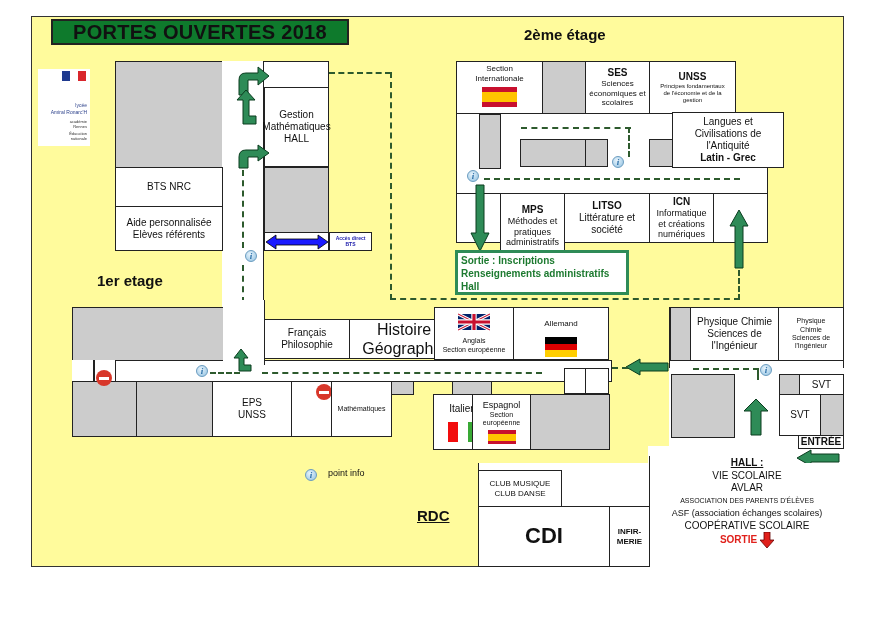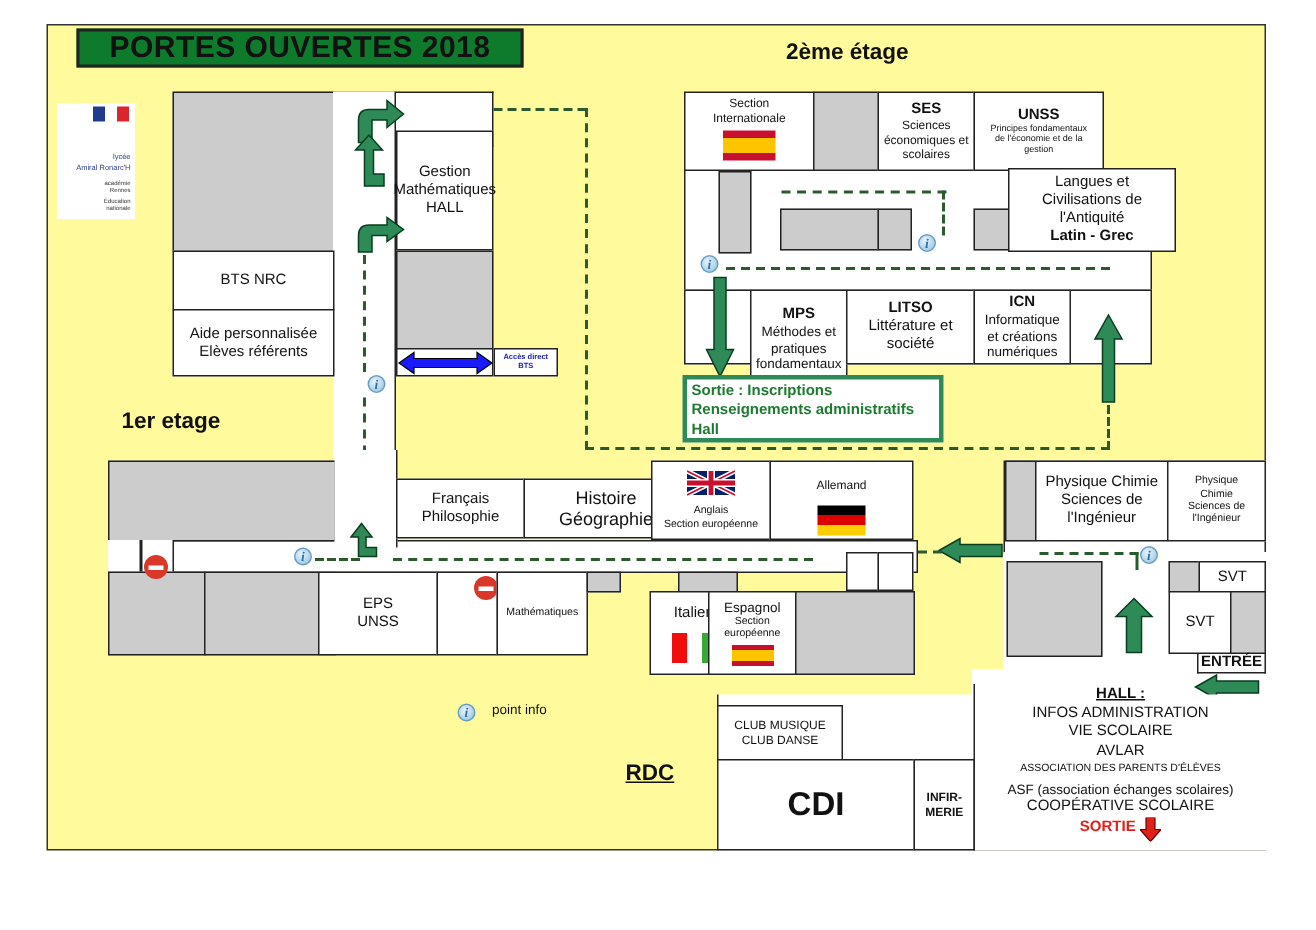--- a/index.html
+++ b/index.html
@@ -73,21 +73,21 @@
   <path d="M3,23 L3,12 Q3,5 10,5 L22,5 L22,0 L33,8 L22,16 L22,12 L12,12 L12,23 Z" fill="#2e8b57" stroke="#0a3d1f" stroke-width="1"></path>
 </svg>
 <div class="dash-v" style="left:242px;top:170px;height:78px;"></div>
 <div class="dash-v" style="left:242px;top:265px;height:70px;"></div>
 <div class="info" style="left:245px;top:250px;">i</div>
 <div class="dash-h" style="left:329px;top:72px;width:62px;"></div>
 <div class="dash-v" style="left:390px;top:72px;height:228px;"></div>
 <div class="dash-h" style="left:390px;top:298px;width:350px;"></div>
 <div class="dash-v" style="left:738px;top:270px;height:30px;"></div>
 
-<div class="floor-label" style="left:81px;top:272px;">1er etage</div>
+<div class="floor-label" style="left:97px;top:272px;">1er etage</div>
 
 <div class="floor-label" style="left:524px;top:26px;">2ème étage</div>
 <div class="white" style="left:456px;top:112px;width:312px;height:82px;border:1px solid #222;"></div>
 <div class="room" style="left:456px;top:61px;width:87px;height:53px;font-size:8px;justify-content:flex-start;padding-top:2px;">
   <div>Section</div>
   <div>Internationale</div>
   <div class="flag flag-es" style="position:relative;width:35px;height:20px;margin-top:4px;"></div>
 </div>
 <div class="grey" style="left:542px;top:61px;width:44px;height:53px;"></div>
 <div class="room" style="left:585px;top:61px;width:65px;height:53px;font-size:8px;">
@@ -116,21 +116,21 @@
 <div class="dash-v" style="left:628px;top:127px;height:30px;"></div>
 <div class="dash-h" style="left:484px;top:178px;width:256px;"></div>
 <div class="info" style="left:612px;top:156px;">i</div>
 <div class="info" style="left:467px;top:170px;">i</div>
 
 <div class="white" style="left:456px;top:193px;width:312px;height:50px;border:1px solid #222;"></div>
 <div class="room" style="left:500px;top:193px;width:65px;height:66px;font-size:9px;">
   <div class="bold" style="font-size:10px;">MPS</div>
   <div>Méthodes et</div>
   <div>pratiques</div>
-  <div>fondamentaux</div>
+  <div>administratifs</div>
 </div>
 <div class="room" style="left:564px;top:193px;width:86px;height:50px;font-size:10px;">
   <div class="bold">LITSO</div>
   <div>Littérature et</div>
   <div>société</div>
 </div>
 <div class="room" style="left:649px;top:193px;width:65px;height:50px;font-size:9px;">
   <div class="bold" style="font-size:10px;">ICN</div>
   <div>Informatique</div>
   <div>et créations</div>
@@ -154,21 +154,21 @@
 <div class="white" style="left:72px;top:360px;width:22px;height:22px;border-right:1px solid #222;"></div>
 <div class="white" style="left:94px;top:360px;width:22px;height:32px;border:1px solid #222;border-top:none;"></div>
 <div class="grey" style="left:72px;top:381px;width:65px;height:56px;"></div>
 <div class="grey" style="left:136px;top:381px;width:88px;height:56px;"></div>
 <div class="noentry" style="left:96px;top:370px;"></div>
 
 <div class="room" style="left:264px;top:319px;width:86px;height:40px;font-size:10px;">
   <div>Français</div>
   <div>Philosophie</div>
 </div>
-<div class="room" style="left:349px;top:319px;width:110px;height:40px;font-size:12px;">
+<div class="room" style="left:349px;top:319px;width:110px;height:40px;font-size:16px;">
   <div>Histoire</div>
   <div>Géographie</div>
 </div>
 <div class="room" style="left:434px;top:307px;width:80px;height:53px;font-size:7px;">
   <svg width="32" height="18" viewBox="0 0 60 30" style="margin-bottom:6px;">
     <rect width="60" height="30" fill="#012169"></rect>
     <path d="M0,0 L60,30 M60,0 L0,30" stroke="#fff" stroke-width="6"></path>
     <path d="M0,0 L60,30 M60,0 L0,30" stroke="#C8102E" stroke-width="2"></path>
     <path d="M30,0 V30 M0,15 H60" stroke="#fff" stroke-width="10"></path>
     <path d="M30,0 V30 M0,15 H60" stroke="#C8102E" stroke-width="6"></path>
@@ -262,21 +262,20 @@
 </div>
 <div class="room" style="left:478px;top:506px;width:132px;height:61px;">
   <div class="bold" style="font-size:22px;">CDI</div>
 </div>
 <div class="room" style="left:609px;top:506px;width:41px;height:61px;font-size:8px;font-weight:bold;">
   <div>INFIR-</div>
   <div>MERIE</div>
 </div>
 <div class="abs" style="left:649px;top:456px;width:195px;height:111px;text-align:center;font-size:10px;line-height:12.5px;border-left:1px solid #222;padding-top:1px;">
   <div class="bold" style="text-decoration:underline;">HALL :</div>
-  <div>INFOS ADMINISTRATION</div>
   <div>VIE SCOLAIRE</div>
   <div>AVLAR</div>
   <div style="font-size:7px;">ASSOCIATION DES PARENTS D'ÉLÈVES</div>
   <div style="font-size:9px;">ASF (association échanges scolaires)</div>
   <div>COOPÉRATIVE SCOLAIRE</div>
   <div style="display:flex;justify-content:center;align-items:center;gap:3px;">
     <span class="bold" style="color:#e0201b;">SORTIE</span>
     <svg width="14" height="16">
       <path d="M4,0 L10,0 L10,8 L14,8 L7,16 L0,8 L4,8 Z" fill="#e0201b" stroke="#600" stroke-width="0.8"></path>
     </svg>

